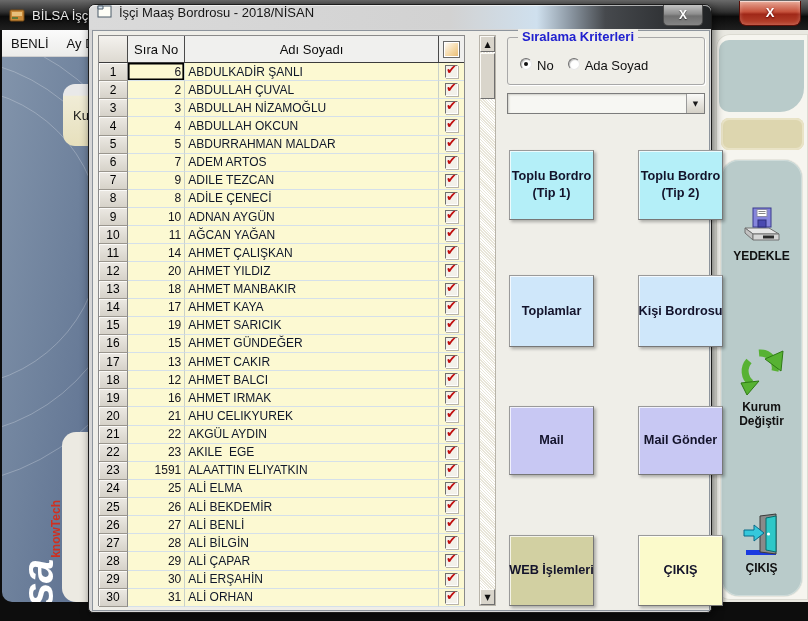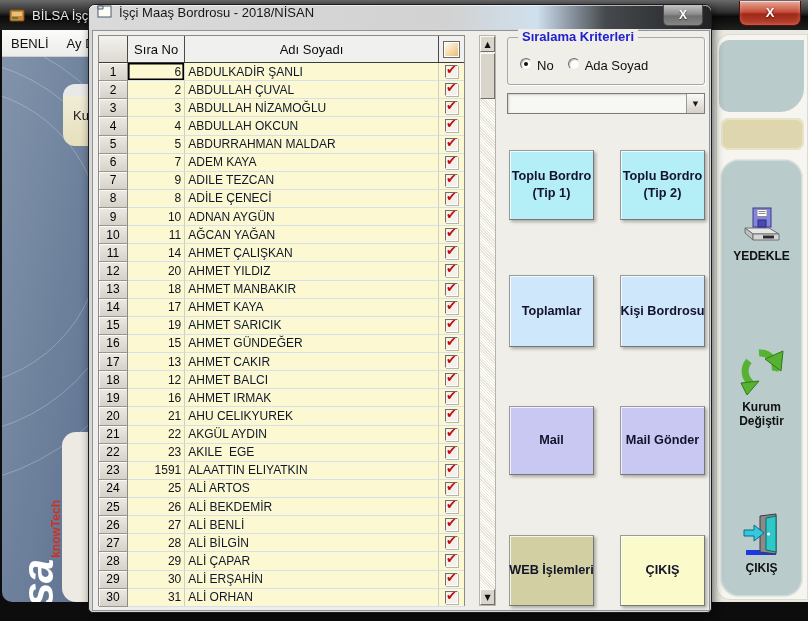--- a/index.html
+++ b/index.html
@@ -135,21 +135,21 @@
   .radio.sel::after{content:"";position:absolute;left:3px;top:3px;width:4px;height:4px;border-radius:50%;background:#111;}
   .radio-lbl{margin:0 14px 0 5px;cursor:pointer;}
   .combo{position:absolute;left:0px;top:62px;width:198px;height:21px;background:#f7f7f3;
     border:1px solid #7c7c7c;box-shadow:inset 1px 1px 2px #cfcfc8;display:flex;}
   .combo-field{flex:1;}
   .combo-btn{width:18px;height:100%;background:linear-gradient(#fafaf8,#d4d0c6);
     border-left:1px solid #9a9a9a;display:flex;align-items:center;justify-content:center;
     font-size:7px;color:#1a1a1a;cursor:pointer;font-family:"DejaVu Sans",sans-serif;}
 
   .abtns{position:absolute;left:2px;top:119px;display:grid;
-    grid-template-columns:85px 85px;column-gap:26px;
+    grid-template-columns:85px 85px;column-gap:44px;
     grid-template-rows:70px 55px 72px 59px 69px 60px 71px;}
   .abtn{border:1px solid #9a9a9a;border-right-color:#777;border-bottom-color:#777;
     box-shadow:inset 1px 1px 0 rgba(255,255,255,.75),2px 2px 3px rgba(0,0,0,.28);
     display:flex;flex-direction:column;align-items:center;justify-content:center;
     font-size:12.7px;font-weight:bold;color:#13132b;text-align:center;line-height:17px;
     cursor:pointer;white-space:nowrap;}
 
   svg{display:block;}
 </style>
 </head>
@@ -295,21 +295,21 @@
             <div class="c name">ABDURRAHMAN MALDAR</div>
             <div class="c chk">
               <span class="cb">
                 <span class="tick">✔</span>
               </span>
             </div>
           </div>
           <div class="trow">
             <div class="c rownum">6</div>
             <div class="c sira">7</div>
-            <div class="c name">ADEM KAYA</div>
+            <div class="c name">ADEM ARTOS</div>
             <div class="c chk">
               <span class="cb">
                 <span class="tick">✔</span>
               </span>
             </div>
           </div>
           <div class="trow">
             <div class="c rownum">7</div>
             <div class="c sira">9</div>
             <div class="c name">ADILE TEZCAN</div>
@@ -475,21 +475,21 @@
             <div class="c name">ALAATTIN ELIYATKIN</div>
             <div class="c chk">
               <span class="cb">
                 <span class="tick">✔</span>
               </span>
             </div>
           </div>
           <div class="trow">
             <div class="c rownum">24</div>
             <div class="c sira">25</div>
-            <div class="c name">ALİ ARTOS</div>
+            <div class="c name">ALİ ELMA</div>
             <div class="c chk">
               <span class="cb">
                 <span class="tick">✔</span>
               </span>
             </div>
           </div>
           <div class="trow">
             <div class="c rownum">25</div>
             <div class="c sira">26</div>
             <div class="c name">ALİ BEKDEMİR</div>

